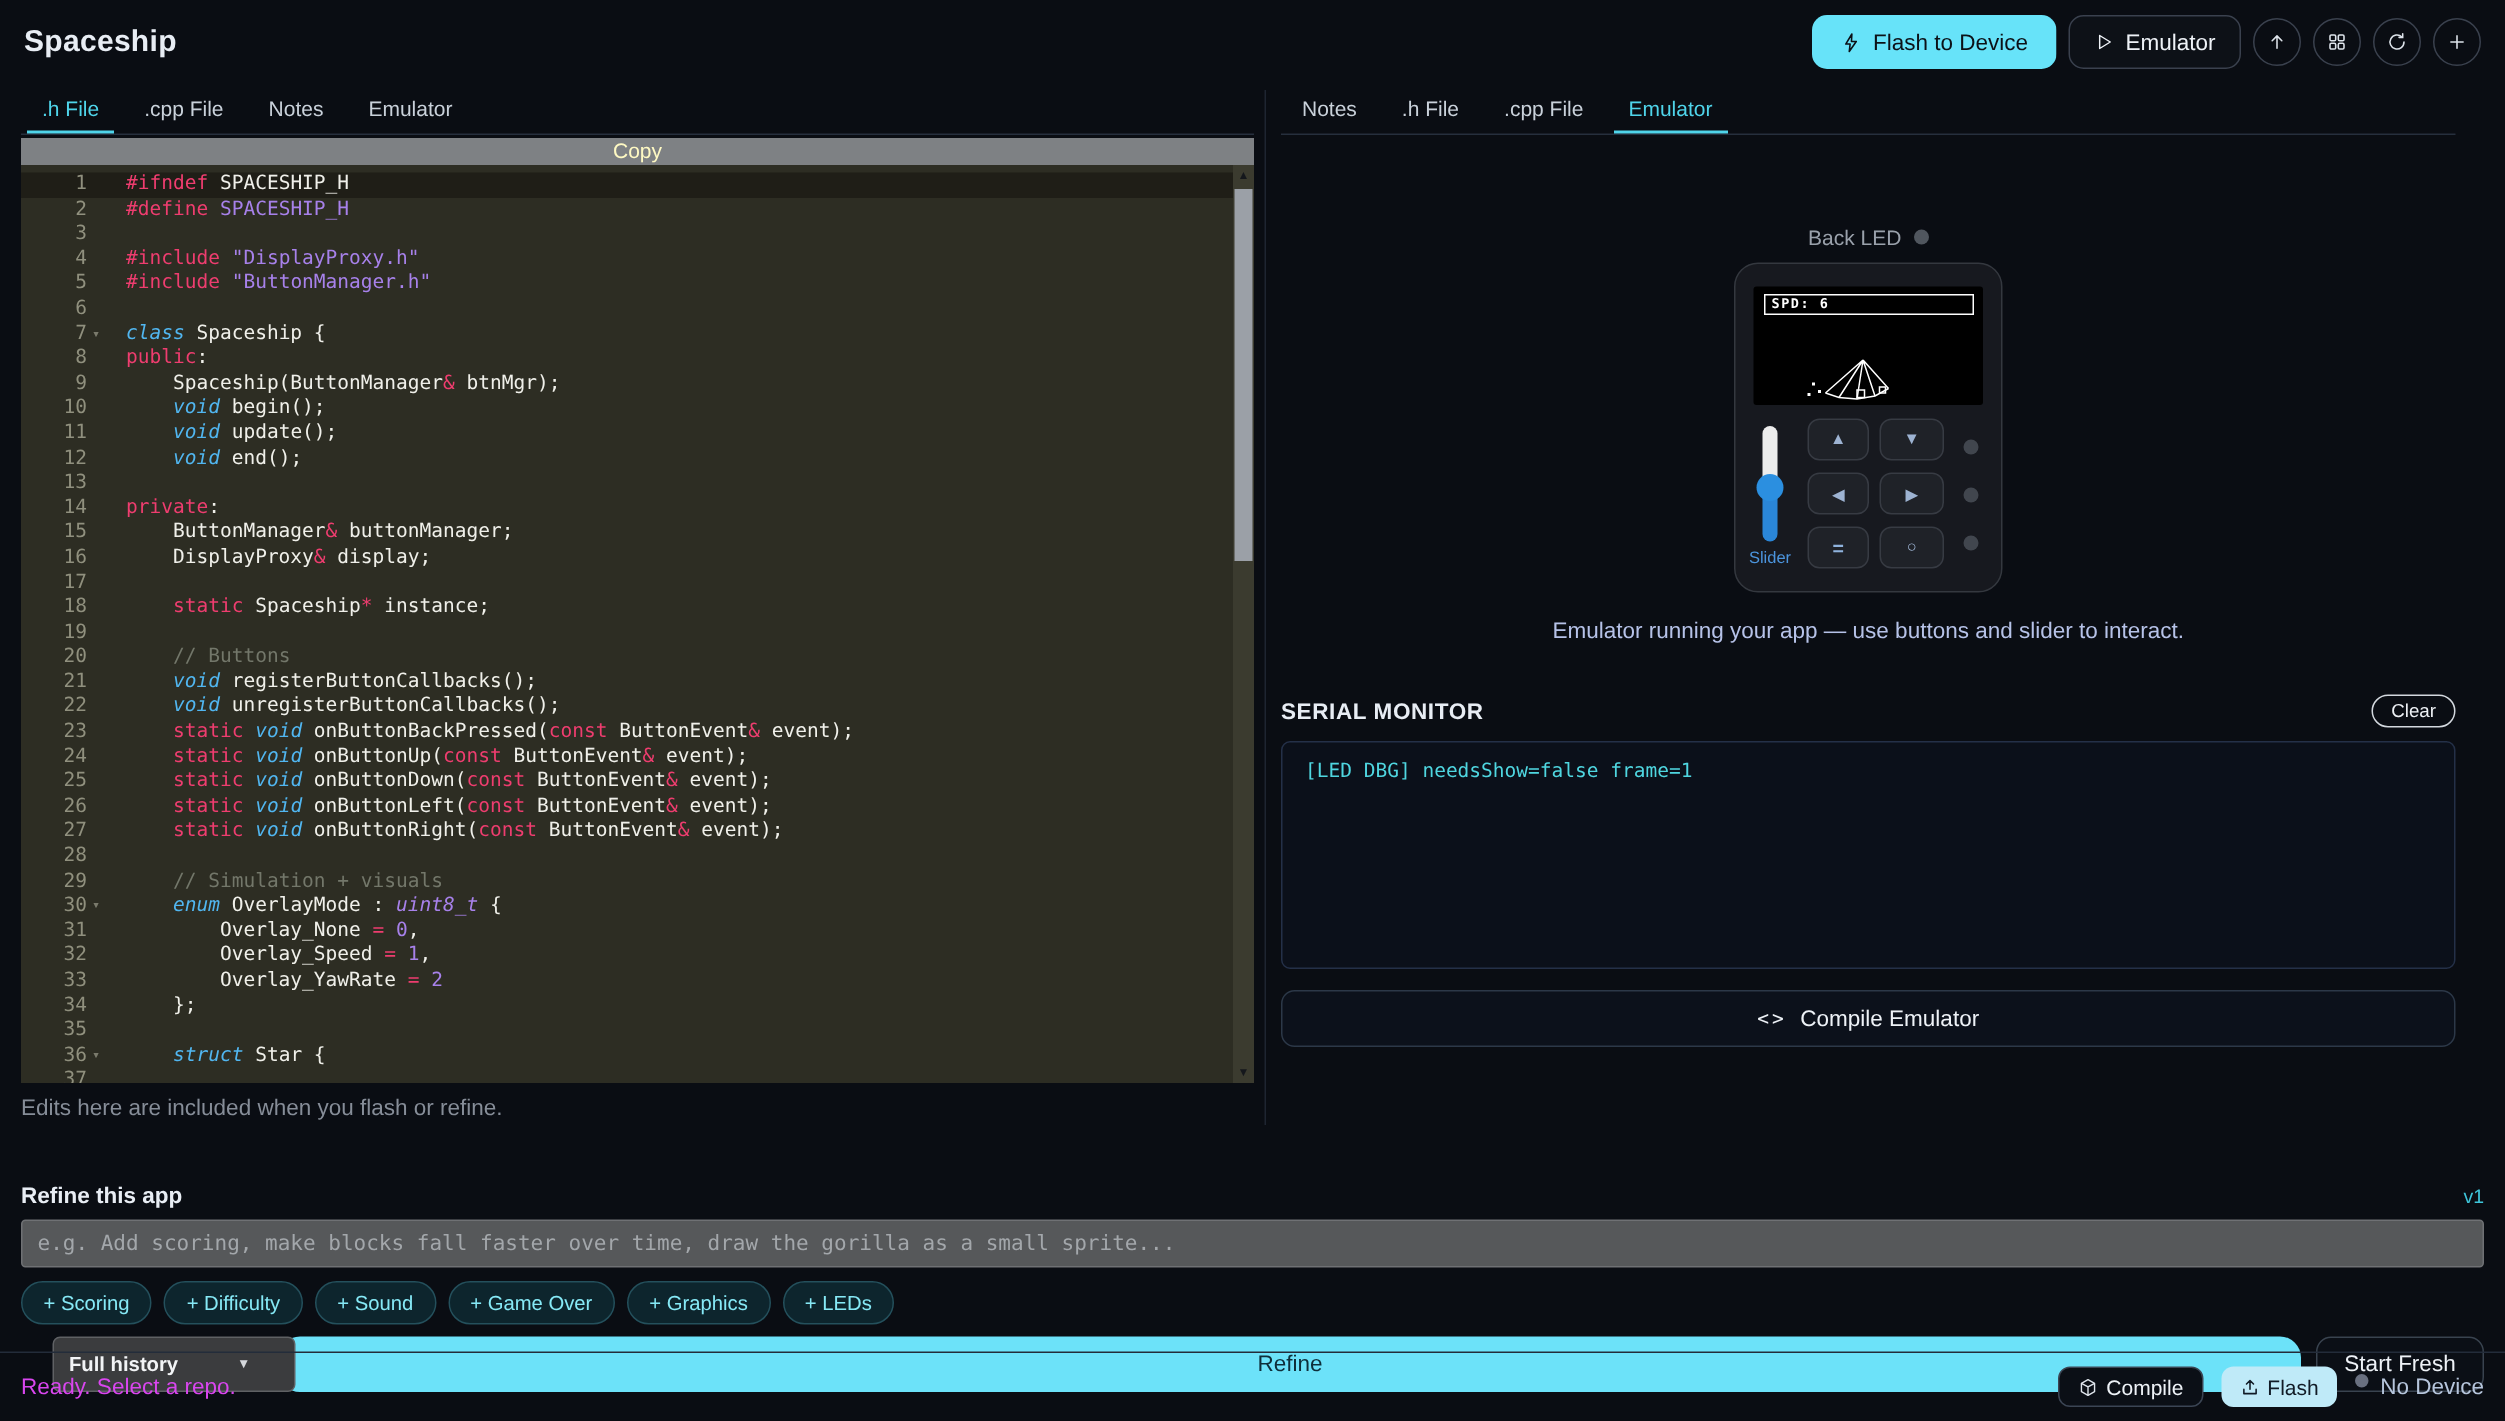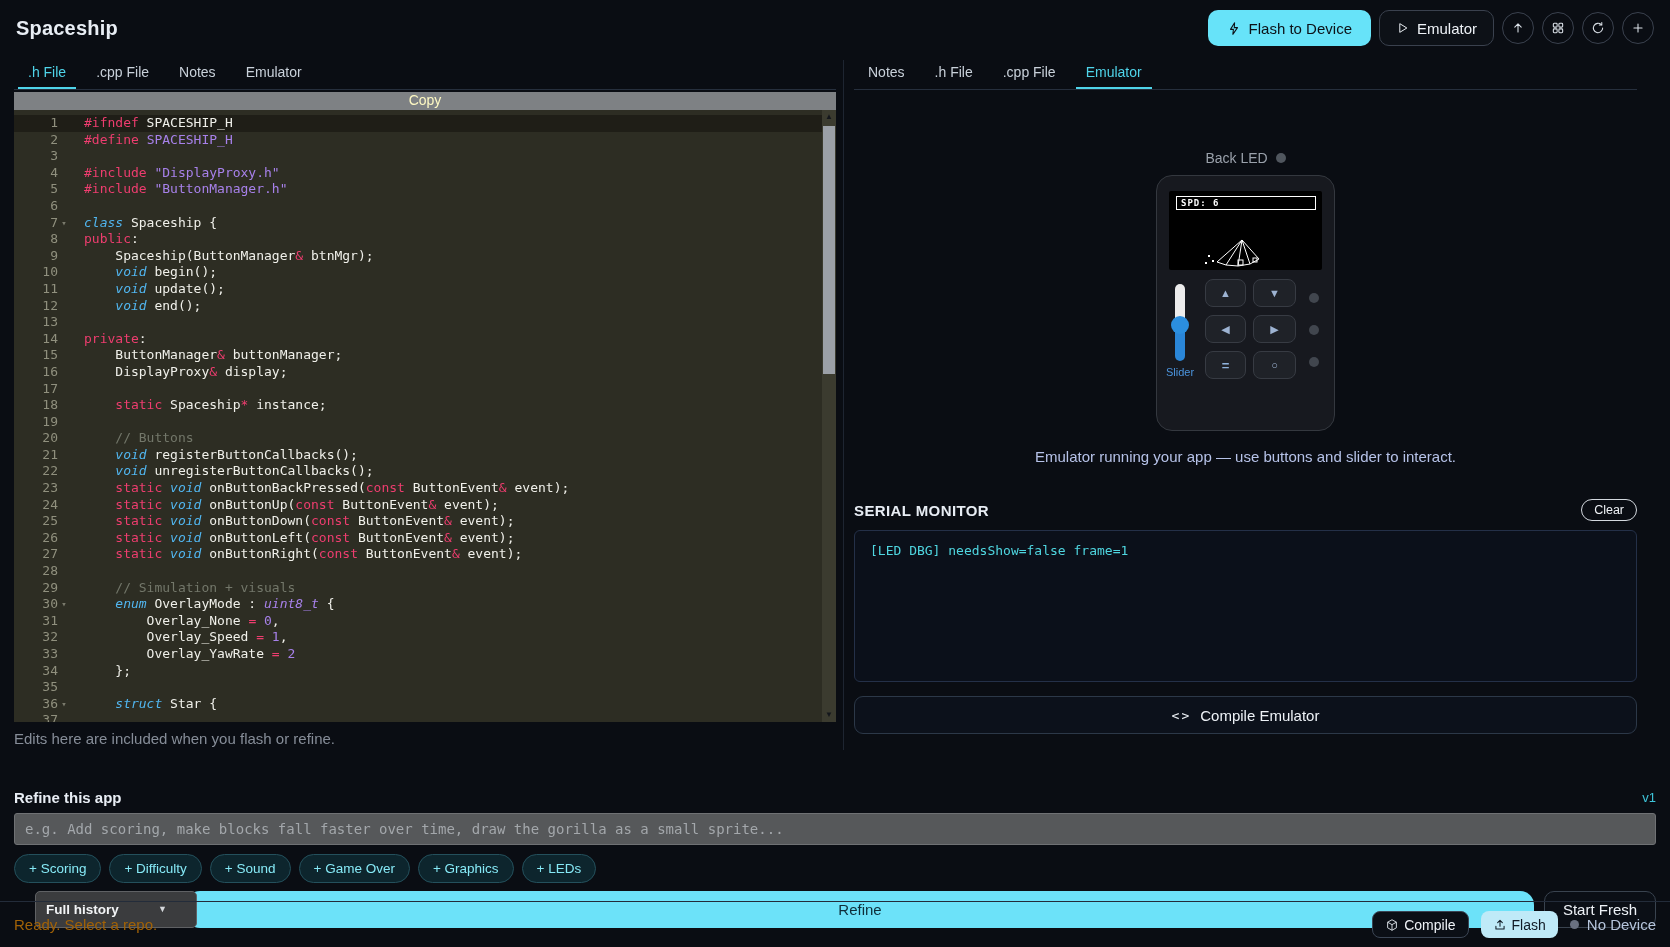--- a/index.html
+++ b/index.html
@@ -58,21 +58,21 @@
   .varrow.down { position:absolute; bottom:0; left:0; right:0; }
   .vthumb { position:absolute; top:16px; left:1px; width:12px; height:248px; background:#9ba0a7; }
 
   .edits-note { margin-top:8px; color:#868d98; font-size:15px; }
 
   
   .emu-area { padding-top:60px; }
   .backled { display:flex; align-items:center; justify-content:center; gap:8px;
              color:#9aa1ab; font-size:14px; }
   .dot { width:10px; height:10px; border-radius:50%; background:#50565e; display:inline-block; }
-  .device { position:relative; width:179px; height:256px; margin:9px auto 0;
+  .device { position:relative; width:179px; height:220px; margin:9px auto 0;
             background:#17191f; border:1.5px solid #34383f; border-radius:16px; }
   .lcd { position:absolute; left:12px; top:15px; width:153px; height:79px; background:#000;
          border-radius:2px; }
   .hud { position:absolute; left:7px; top:5px; width:140px; height:14px; border:1px solid #fff;
          color:#fff; font-family:"DejaVu Sans Mono", monospace; font-size:9px; font-weight:bold;
          line-height:12px; padding-left:4px; letter-spacing:1px; }
   .lcd svg { position:absolute; left:0; top:0; }
   .slider { position:absolute; left:18px; top:108px; width:10px; height:77px; border-radius:5px;
             background:linear-gradient(to bottom, #ececec 0 45%, #2a86d8 45% 100%); }
   .knob { position:absolute; left:-4px; top:32px; width:18px; height:18px; border-radius:50%;
@@ -121,27 +121,27 @@
                      font-family:"Liberation Sans", sans-serif; cursor:pointer;margin-left:21px; }
   .sel-chev { position:absolute; right:9px; top:13px; font-size:9px; color:#d5d8dc; pointer-events:none; }
   .refine-go { flex:1; background:#6ce2f9; border:none; border-radius:14px; color:#0e2e3a;
                font-size:15px; cursor:pointer; }
   .start-fresh { width:112px; background:#0b0f16; border:1px solid #39434f; border-radius:10px;
                  color:#eef2f7; font-size:15px; cursor:pointer; }
 
   
   .statusbar { position:absolute; left:0; right:0; bottom:0; top:901px;
                border-top:1px solid #232c3a; display:flex; align-items:center; padding:0 14px; }
-  .status-text { color:#a16207; font-size:15px; }
+  .status-text { color:#d946ef; font-size:15px; }
   .sb-right { margin-left:auto; display:flex; align-items:center; gap:12px; }
   .sb-btn { height:27px; display:inline-flex; align-items:center; gap:5px; padding:0 12px;
             border-radius:8px; font-size:14px; cursor:pointer; }
   .sb-compile { background:#0b0f16; border:1px solid #3b4554; color:#eef2f7; }
   .sb-flash { background:#bfeaf8; border:none; color:#111b26; }
-  .device-status { display:flex; align-items:center; gap:8px; color:#b6c5dc; font-size:15px; }
+  .device-status { display:flex; gap:8px; color:#b6c5dc; font-size:15px; }
   .device-dot { width:9px; height:9px; border-radius:50%; background:#697080; }
 </style>
 </head>
 <body>
 
 <div class="app">
 
   <header class="hdr">
     <h1>Spaceship</h1>
     <div class="hdr-actions">

